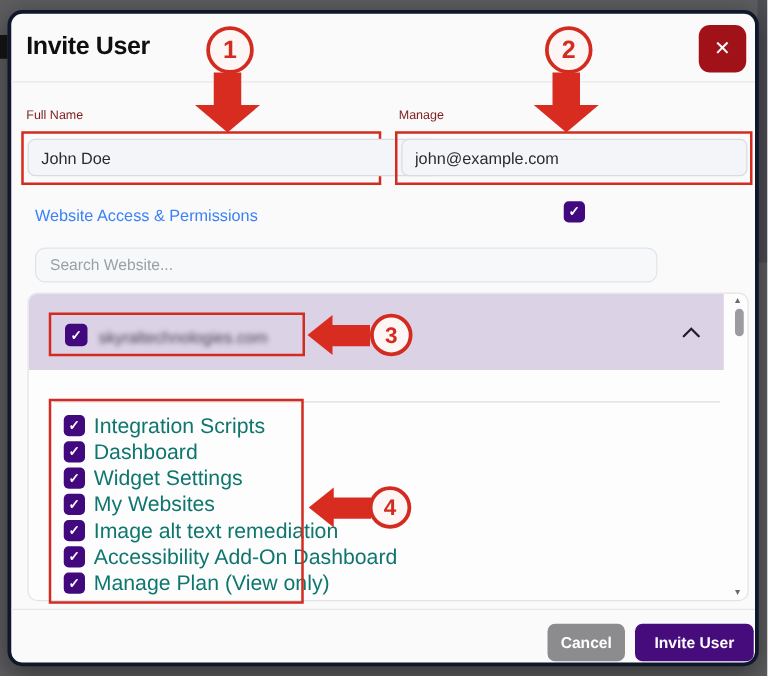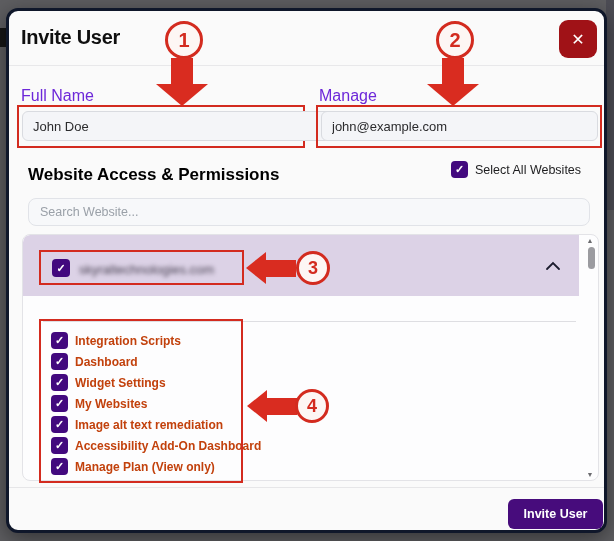--- a/index.html
+++ b/index.html
@@ -13,46 +13,46 @@
            background:#fafafa; border:3px solid #0f172a; border-radius:12px;
            box-shadow:0 6px 22px rgba(0,0,0,.45); }
 
   .title { position:absolute; left:12px; top:15px; font-size:20px; font-weight:bold;
            color:#0f0f0f; letter-spacing:-0.3px; }
   .close-btn { position:absolute; left:550px; top:9px; width:38px; height:38px;
                background:#a01217; border-radius:9px; display:flex; align-items:center;
                justify-content:center; color:#fff; font-size:16px; cursor:pointer; }
   .hdr-divider { position:absolute; left:0; right:0; top:54px; height:1px; background:#e8e8ea; }
 
-  .field-label { position:absolute; font-size:16px; font-weight:500; color:#6d28d9; }
+  .field-label { position:absolute; font-size:10px; font-weight:500; color:#7f1d1d; }
   .text-input { position:absolute; height:30px; background:#f4f5f8; border:1px solid #d9dbe0;
                 border-radius:6px; font-family:"Liberation Sans",sans-serif; font-size:13px;
                 color:#2b2b2d; padding:0 10px; outline:none; }
 
   
   .ann-rect { position:absolute; border:2.5px solid #d32b1f; }
   .ann-circle { position:absolute; width:38px; height:38px; border:3px solid #d32b1f;
                 border-radius:50%; background:#fdf6f4; display:flex; align-items:center;
                 justify-content:center; color:#d32b1f; font-size:20px; font-weight:bold; }
   .ann-circle.sm { width:34px; height:34px; font-size:18px; }
   .arr-shaft-v { position:absolute; width:22px; height:28px; background:#d92c20; }
   .arr-head-v { position:absolute; width:0; height:0; border-left:26px solid transparent;
                 border-right:26px solid transparent; border-top:22px solid #d92c20; }
   .arr-shaft-h { position:absolute; width:31px; height:17px; background:#d92c20; }
   .arr-head-h { position:absolute; width:0; height:0; border-top:16px solid transparent;
                 border-bottom:16px solid transparent; border-right:20px solid #d92c20; }
 
-  .section-label { position:absolute; left:19px; top:154px; font-size:17px; font-weight:700; color:#000000; }
+  .section-label { position:absolute; left:19px; top:154px; font-size:13px; font-weight:400; color:#3b82f6; }
   .cb { background:#42097e; border-radius:4px; color:#fff; display:flex; align-items:center;
         justify-content:center; font-size:11px; font-weight:bold; flex:none; cursor:pointer; }
   .selectall { position:absolute; left:442px; top:150px; display:flex; align-items:center; gap:7px; }
   .selectall .cb { width:17px; height:17px; }
   .selectall-label { font-size:12.5px; font-weight:500; color:#1d1d1f; }
 
-  .search-input { position:absolute; left:19px; top:187px; width:562px; height:28px;
+  .search-input { position:absolute; left:19px; top:187px; width:498px; height:28px;
                   background:#f7f8fa; border:1px solid #e1e3e8; border-radius:8px;
                   font-family:"Liberation Sans",sans-serif; font-size:12.5px; color:#595f66;
                   padding:0 11px; outline:none; }
   .search-input::placeholder { color:#9aa0a8; }
 
   .site-list { position:absolute; left:13px; top:223px; width:577px; height:247px;
                background:#fdfdfe; border:1px solid #e3e3e7; border-radius:8px; overflow:hidden; }
   .site-row { position:absolute; left:0; top:0; width:556px; height:61px; background:#dcd2e6;
               border-radius:7px 0 0 0; cursor:pointer; }
   .site-row .cb { position:absolute; left:29px; top:24px; width:18px; height:18px; }
@@ -61,21 +61,21 @@
   .chevron { position:absolute; left:522px; top:26px; width:16px; height:10px; cursor:pointer; }
   .sb-arrow { position:absolute; left:561px; width:12px; text-align:center; font-size:7px;
               color:#6b6b6f; cursor:pointer; }
   .sb-thumb { position:absolute; left:565px; top:12px; width:7px; height:22px;
               background:#9b9ba0; border-radius:4px; cursor:pointer; }
   .list-divider { position:absolute; left:20px; right:22px; top:86px; height:1px; background:#dedee2; }
 
   .perm-rows { position:absolute; left:0; top:95px; width:300px; }
   .perm-row { height:21px; display:flex; align-items:center; gap:7px; padding-left:28px; }
   .perm-row .cb { width:17px; height:17px; }
-  .perm-label { font-size:12px; font-weight:700; color:#c2410c; white-space:nowrap; }
+  .perm-label { font-size:17px; font-weight:400; color:#0f766e; white-space:nowrap; }
   .perm-row.partial { margin-top:3px; }
 
   .ftr-divider { position:absolute; left:0; right:0; top:476px; height:1px; background:#e6e6e8; }
   .btn { position:absolute; top:488px; height:30px; border:none; border-radius:6px;
          font-family:"Liberation Sans",sans-serif; font-size:12.5px; font-weight:bold;
          color:#fff; cursor:pointer; }
   .btn-cancel { left:429px; width:62px; background:#8c8c8e; }
   .btn-invite { left:499px; width:95px; background:#470c7c; }
 </style>
 </head>
@@ -111,21 +111,20 @@
       <span>2</span>
     </div>
     <div class="arr-shaft-v" style="left:433px; top:47px;"></div>
     <div class="arr-head-v" style="left:418px; top:73px;"></div>
 
     <div class="section-label">Website Access &amp; Permissions</div>
     <div class="selectall">
       <span class="cb">
         <span>✓</span>
       </span>
-      <span class="selectall-label">Select All Websites</span>
     </div>
 
     <input class="search-input" type="text" placeholder="Search Website..." style="">
 
     <div class="site-list">
       <div class="site-row">
         <span class="cb">
           <span>✓</span>
         </span>
         <span class="site-name">skyraltechnologies.com</span>
@@ -198,15 +197,16 @@
     </div>
 
     <div class="ann-rect" style="left:30px; top:308px; width:204px; height:164px;"></div>
     <div class="arr-head-h" style="left:238px; top:379px;"></div>
     <div class="arr-shaft-h" style="left:257px; top:387px;"></div>
     <div class="ann-circle sm" style="left:286px; top:378px;">
       <span>4</span>
     </div>
 
     <div class="ftr-divider"></div>
+    <button class="btn btn-cancel">Cancel</button>
     <button class="btn btn-invite">Invite User</button>
   </div>
 </div>
 
 </body></html>

